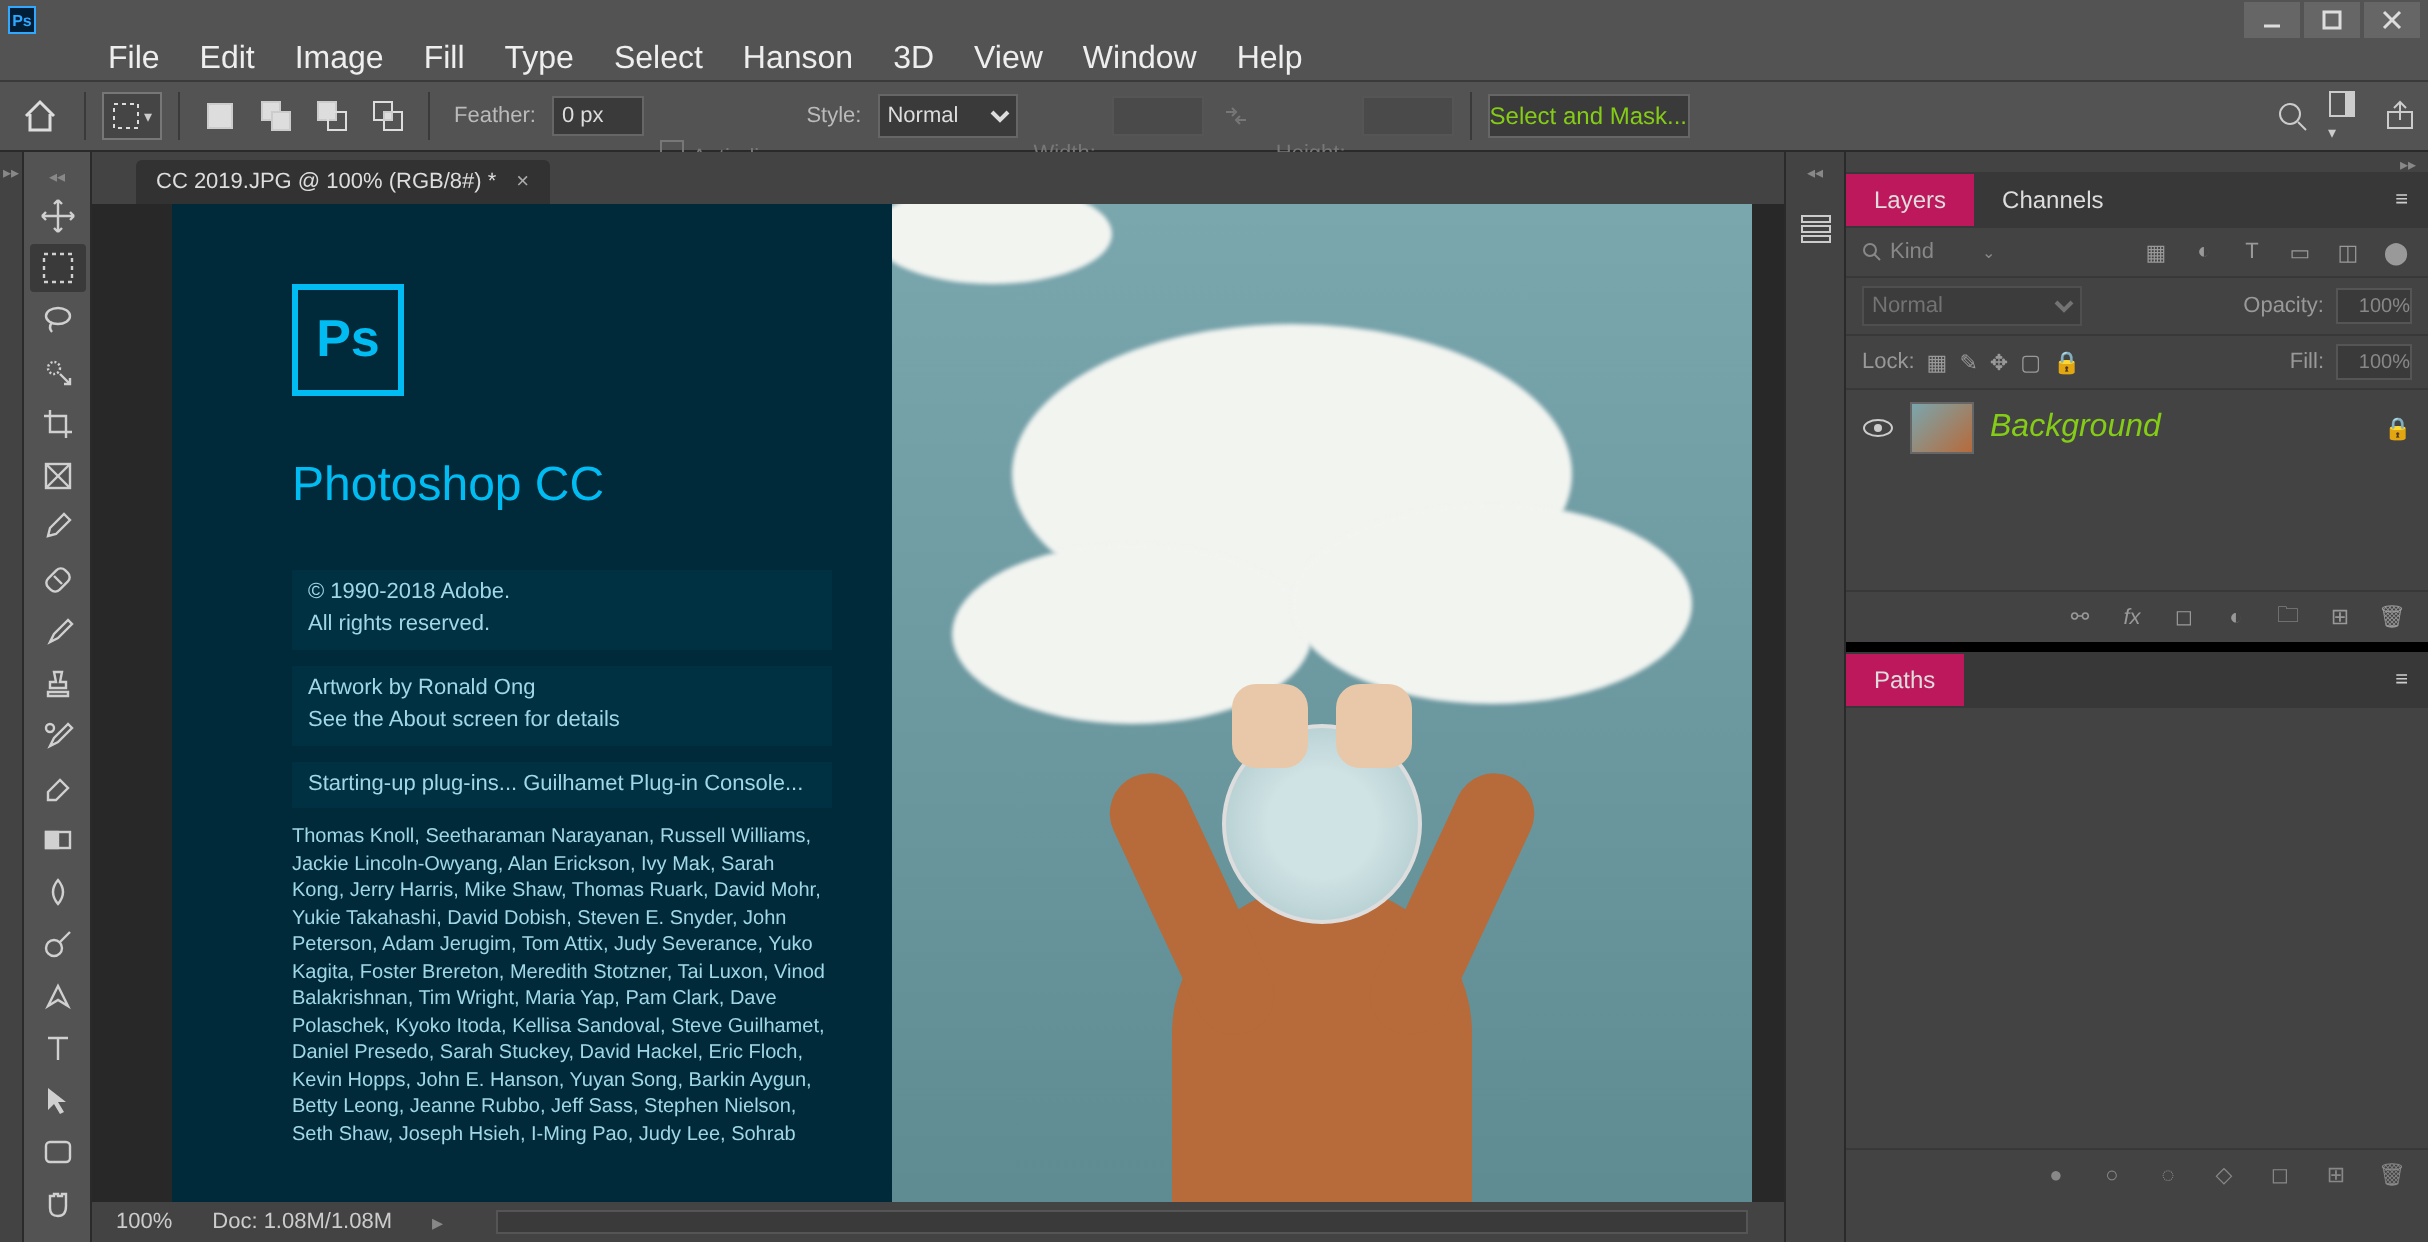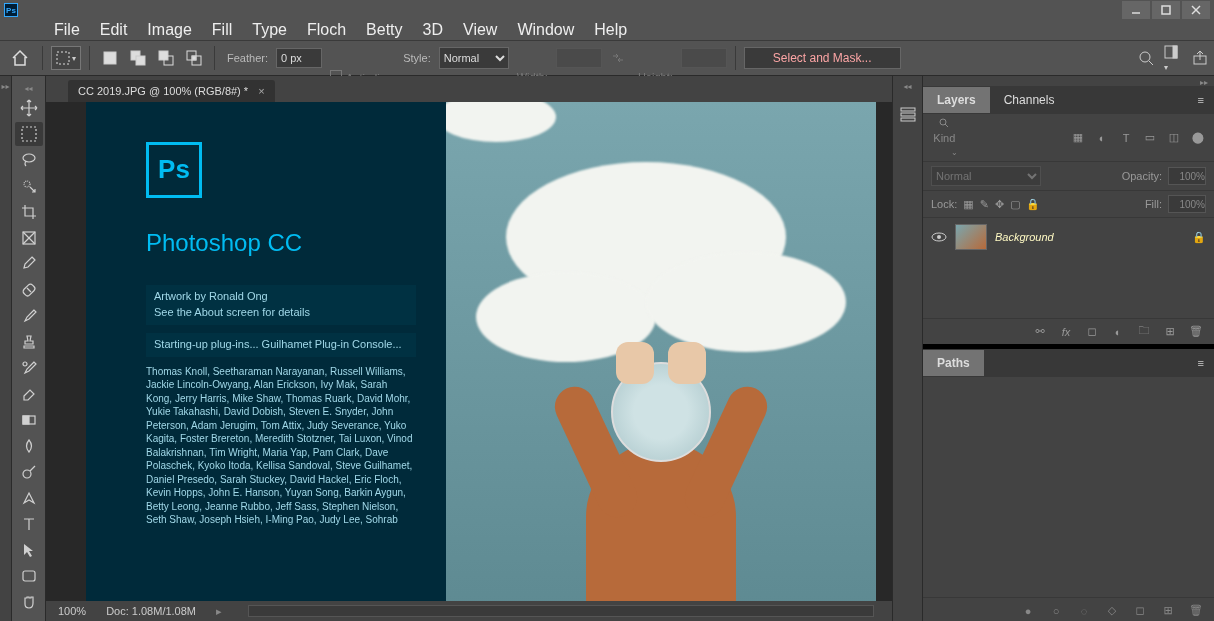--- a/index.html
+++ b/index.html
@@ -19,21 +19,21 @@
 
 .optbar { height: 36px; background: #535353; display: flex; align-items: center; padding: 0 6px; gap: 4px; border-top: 1px solid #3a3a3a; border-bottom: 1px solid #2a2a2a; }
 .optbar .home { width: 28px; height: 28px; display: flex; align-items: center; justify-content: center; cursor: pointer; }
 .optbar .sel { width: 30px; height: 24px; border: 1px solid #777; display: flex; align-items: center; justify-content: center; cursor: pointer; background: #454545; }
 .optbar .iconbtn { width: 24px; height: 24px; display: flex; align-items: center; justify-content: center; cursor: pointer; }
 .optbar .lbl { color: #bbb; font-size: 11px; padding: 0 4px; }
 .optbar .lbl.dim { color: #777; margin-top: 38px; }
 .optbar input[type=text] { background: #3a3a3a; border: 1px solid #666; color: #ddd; width: 46px; height: 20px; padding: 0 4px; font-size: 11px; }
 .optbar input.dim { background: #4a4a4a; border-color: #555; color: #666; }
 .optbar select { background: #3a3a3a; border: 1px solid #666; color: #ddd; height: 22px; width: 70px; font-size: 11px; }
-.optbar .maskbtn { background: #3a3a3a; border: 1px solid #666; color: #fca5a5; padding: 3px 28px; cursor: pointer; font-size: 12px; }
+.optbar .maskbtn { background: #3a3a3a; border: 1px solid #666; color: #84cc16; padding: 3px 0; cursor: pointer; font-size: 12px; }
 .optbar .divider { width: 1px; height: 24px; background: #3a3a3a; margin: 0 4px; }
 .optbar .right { margin-left: auto; display: flex; align-items: center; gap: 10px; }
 .optbar svg { stroke: #ccc; fill: none; }
 
 
 .ws { display: flex; height: 545px; }
 
 
 .toolcol { width: 34px; background: #535353; display: flex; flex-direction: column; align-items: center; padding-top: 6px; gap: 2px; border-right: 1px solid #2a2a2a; }
 .toolcol .collapse { width: 100%; height: 12px; display: flex; align-items: center; justify-content: center; cursor: pointer; }
@@ -57,33 +57,33 @@
 .person { position: absolute; bottom: -20px; left: 50%; transform: translateX(-50%); }
 .person .torso { width: 150px; height: 190px; background: #b76a3a; border-radius: 80px 80px 20px 20px; }
 .person .arm { position: absolute; width: 40px; height: 140px; background: #b76a3a; border-radius: 20px; }
 .person .hand { position:absolute; width: 38px; height: 42px; background: #e8c8a8; border-radius: 12px; }
 .person .head { position:absolute; top:-80px; left:50%; transform:translateX(-50%); width: 100px; height: 100px; border-radius:50%; background: radial-gradient(circle,#cfe2e4 40%, #a8c4c8 100%); border: 2px solid #ddd;}
 .statusbar { height: 20px; background: #434343; display: flex; align-items: center; padding: 0 12px; gap: 20px; font-size: 11px; color: #ccc; }
 .statusbar .scroll { flex:1; height:12px; background:#3a3a3a; margin: 0 6px; border:1px solid #555;}
 .panels { width: 292px; background: #434343; border-left: 1px solid #2a2a2a; display: flex; flex-direction: column; }
 .panel-tabs { height: 28px; display: flex; align-items: center; background: #383838; }
 .ptab { padding: 6px 14px; color: #ddd; font-size: 12px; cursor: pointer; }
-.ptab.active { background: #737373; font-weight: bold; }
+.ptab.active { background: #be185d; }
 .ptab-menu { margin-left: auto; padding: 6px 10px; cursor: pointer; }
 .filterrow { display: flex; align-items: center; padding: 4px 8px; gap: 8px; border-bottom: 1px solid #383838; }
-.filterrow .search { display:flex; align-items:center; gap:4px; color:#888; font-size:11px;flex-direction:column;}
+.filterrow .search { display:flex; align-items:center; gap:4px; color:#888; font-size:11px;}
 .filterrow .miniicon { width: 16px; height: 16px; display: flex; align-items: center; justify-content: center; cursor: pointer; color:#999;}
 .blendrow, .lockrow { display: flex; align-items: center; padding: 4px 8px; gap: 6px; font-size: 11px; color: #999; border-bottom: 1px solid #383838;}
 .blendrow select { background:#3a3a3a; border:1px solid #555; color:#888; height:20px; width:110px; font-size:11px;}
 .blendrow input, .lockrow input { background:#3a3a3a; border:1px solid #555; color:#888; height:18px; width:38px; font-size:10px; text-align:right;}
 .layerlist { height: 100px; overflow: auto; }
 .layerrow { display: flex; align-items: center; padding: 6px 8px; gap: 8px; }
 .layerrow .eye { width:16px; cursor:pointer; }
 .layerrow .thumb { width: 32px; height: 26px; background: linear-gradient(135deg,#7aa6ae,#b76a3a); border:1px solid #666;}
-.layerrow .name { font-style: italic; color:#fef9c3; font-size:11px; flex:1;}
+.layerrow .name { font-style: italic; color:#84cc16; font-size:16px; flex:1;}
 .layerrow .lock { color:#aaa; }
 .panel-footer { display:flex; align-items:center; justify-content:flex-end; gap:10px; padding:4px 10px; border-top:1px solid #383838; height:26px;}
 .panel-footer span { color:#999; cursor:pointer; width:16px; text-align:center;}
 .paths-panel { border-top:5px solid #000000;}
 .paths-panel .body { height: 220px;}
 .paths-panel .footer { display:flex; align-items:center; justify-content:flex-end; gap:12px; padding:4px 10px; border-top:1px solid #383838; height:26px;}
 .paths-panel .footer span{color:#888; cursor:pointer; width:16px; text-align:center;}
 
 .chk { width:12px; height:12px; border:1px solid #777; display:inline-block; margin-right:4px;}
 svg { display:block; }
@@ -112,22 +112,22 @@
       </div>
   </div>
 </div>
 
 <div class="menubar">
   <span>File</span>
   <span>Edit</span>
   <span>Image</span>
   <span>Fill</span>
   <span>Type</span>
-  <span>Floch</span>
-  <span>Betty</span>
+  <span>Select</span>
+  <span>Hanson</span>
   <span>3D</span>
   <span>View</span>
   <span>Window</span>
   <span>Help</span>
 </div>
 
 <div class="optbar">
   <div class="home">
       <svg width="20" height="20" viewBox="0 0 20 20">
         <path d="M3 10 L10 3 L17 10 M5 9 V17 H15 V9" stroke="#ddd" stroke-width="1.5" fill="none"></path>
@@ -327,20 +327,24 @@
       <div class="doctab">
         <span>CC 2019.JPG @ 100% (RGB/8#) *</span>
         <span class="close">×</span>
       </div>
     </div>
     <div class="canvas-area">
       <div class="splash">
         <div class="splash-left">
           <div class="logo">Ps</div>
           <h1>Photoshop CC</h1>
+          <div class="block">
+            <div>© 1990-2018 Adobe.</div>
+            <div>All rights reserved.</div>
+          </div>
           <div class="block">
             <div>Artwork by Ronald Ong</div>
             <div>See the About screen for details</div>
           </div>
           <div class="block">Starting-up plug-ins... Guilhamet Plug-in Console...</div>
           <div style="font-size:10px;line-height:1.35;">Thomas Knoll, Seetharaman Narayanan, Russell Williams, Jackie Lincoln-Owyang, Alan Erickson, Ivy Mak, Sarah Kong, Jerry Harris, Mike Shaw, Thomas Ruark, David Mohr, Yukie Takahashi, David Dobish, Steven E. Snyder, John Peterson, Adam Jerugim, Tom Attix, Judy Severance, Yuko Kagita, Foster Brereton, Meredith Stotzner, Tai Luxon, Vinod Balakrishnan, Tim Wright, Maria Yap, Pam Clark, Dave Polaschek, Kyoko Itoda, Kellisa Sandoval, Steve Guilhamet, Daniel Presedo, Sarah Stuckey, David Hackel, Eric Floch, Kevin Hopps, John E. Hanson, Yuyan Song, Barkin Aygun, Betty Leong, Jeanne Rubbo, Jeff Sass, Stephen Nielson, Seth Shaw, Joseph Hsieh, I-Ming Pao, Judy Lee, Sohrab</div>
 
         </div>
         <div class="splash-right">
           <div class="cloud" style="width:280px;height:150px;top:60px;left:60px;"></div>

